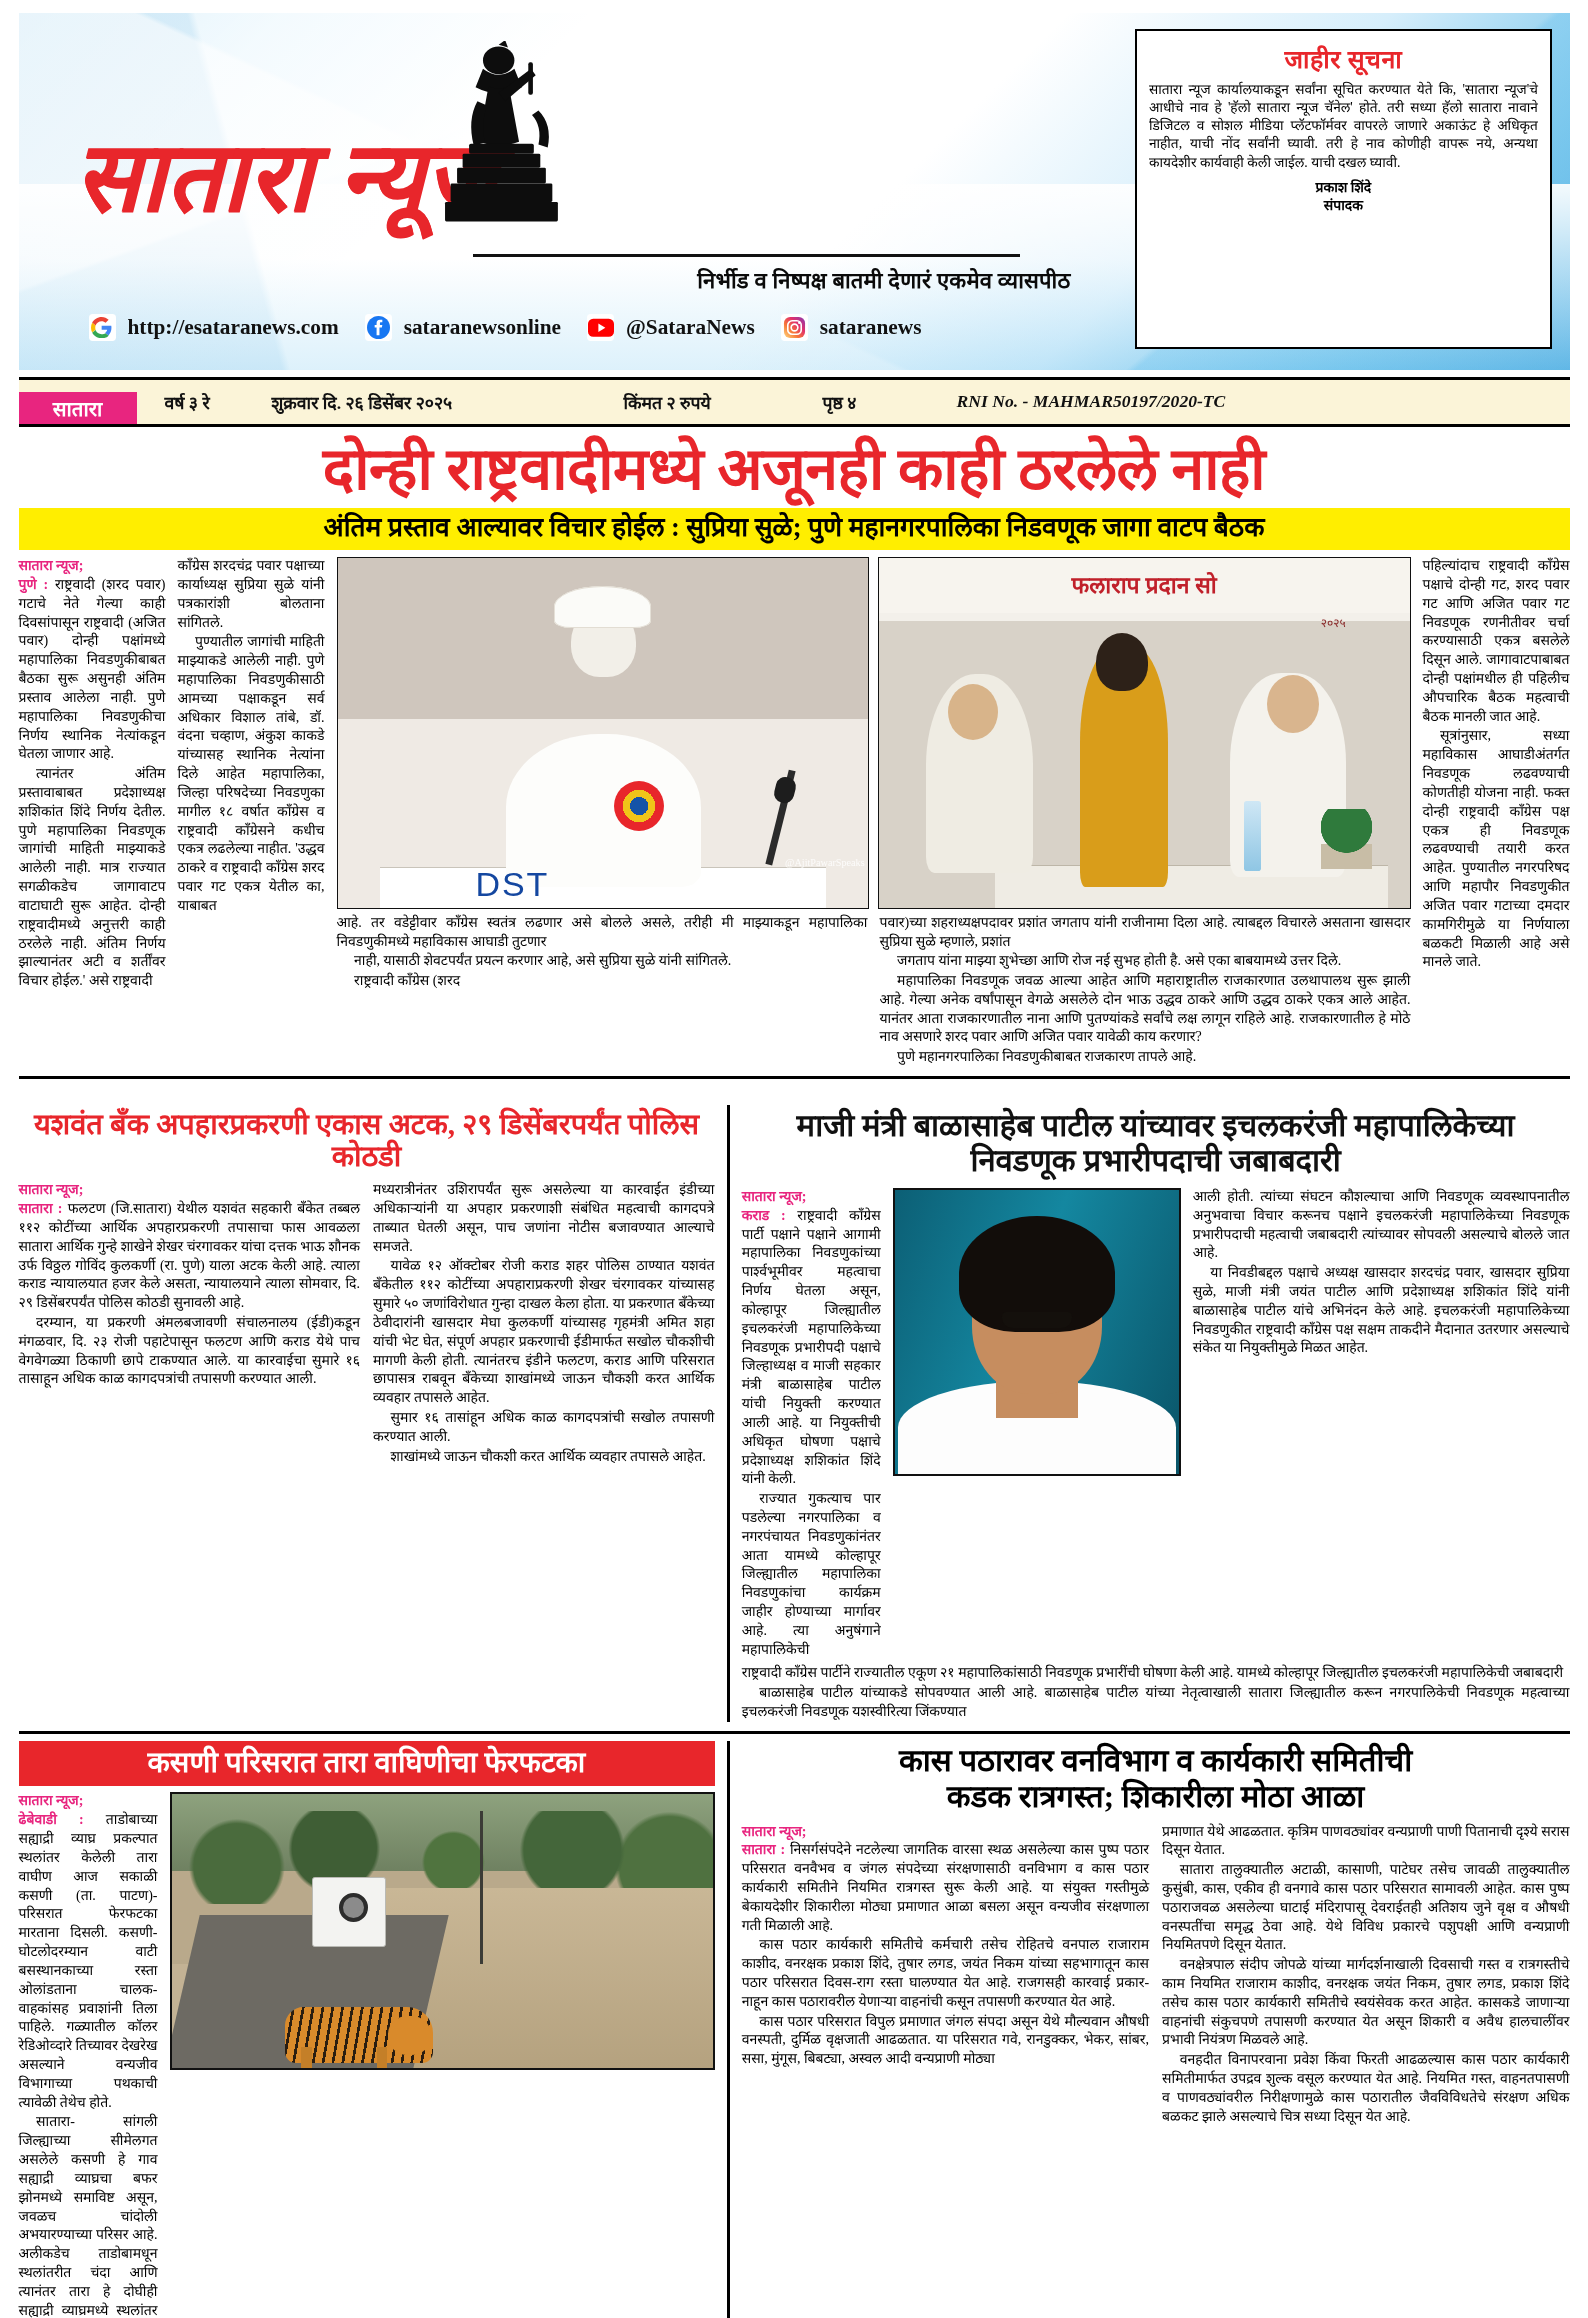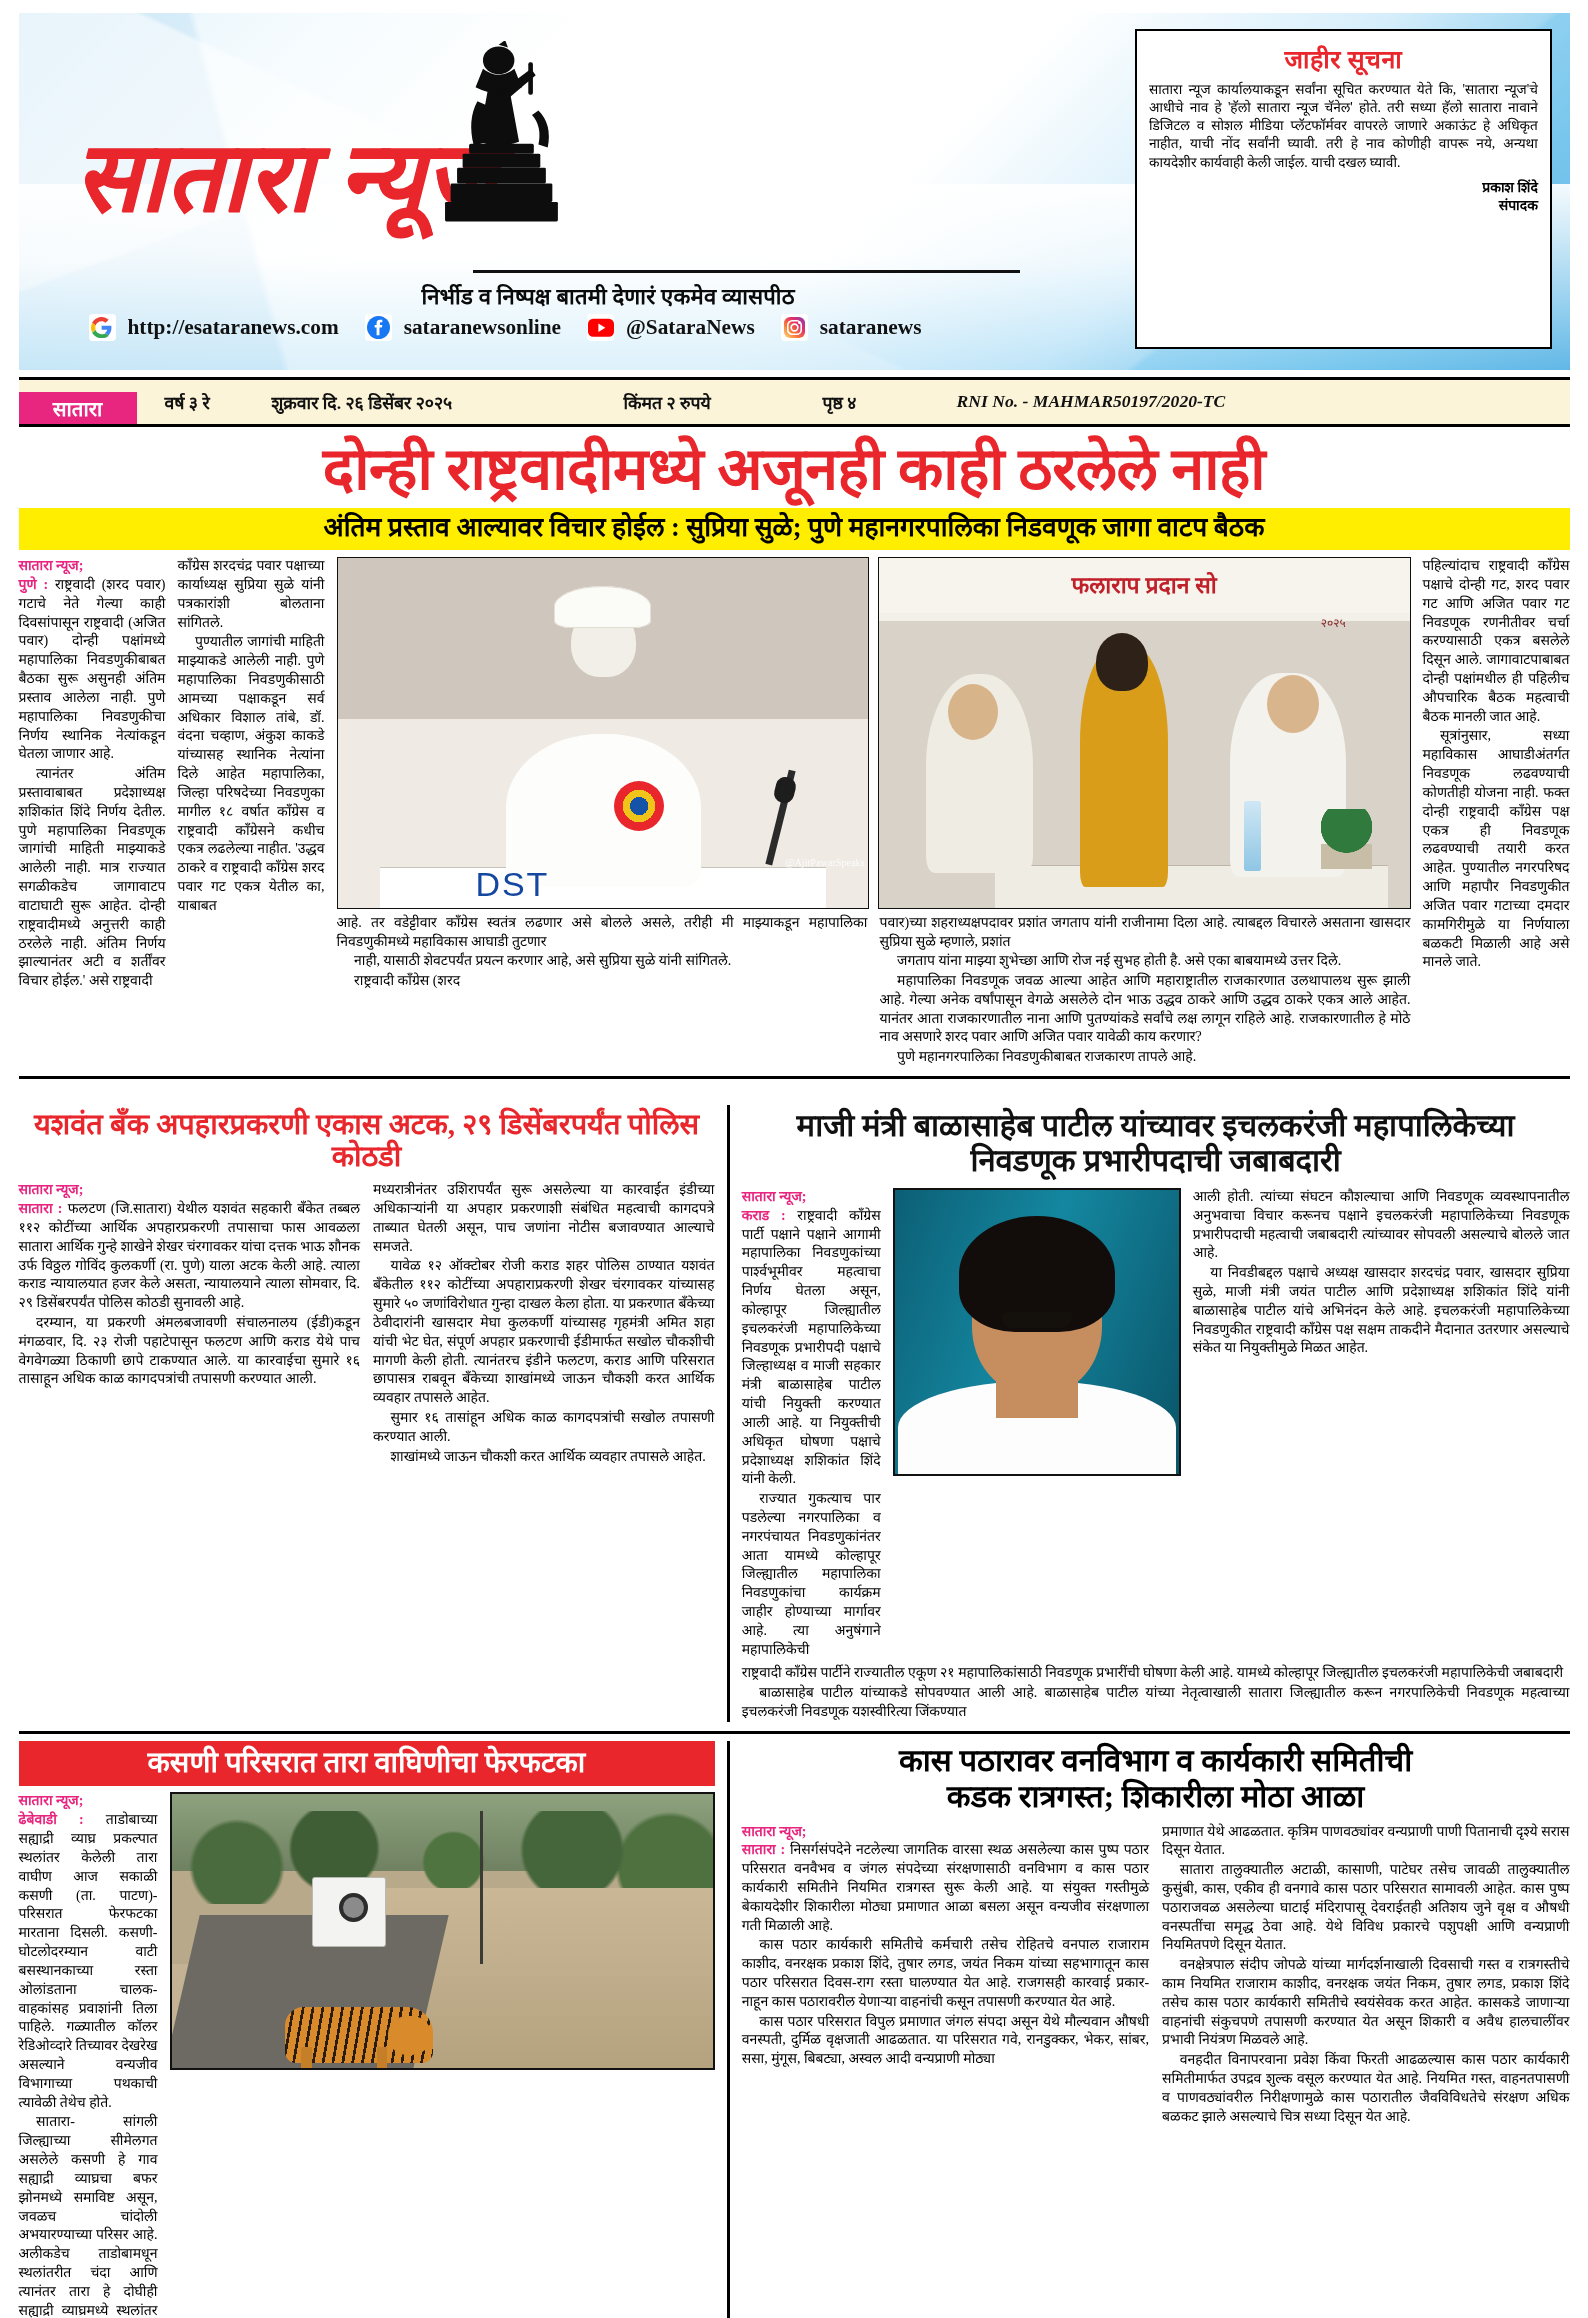--- a/index.html
+++ b/index.html
@@ -44,40 +44,40 @@
   .logo-text{
     font-family:"Liberation Serif", "DejaVu Serif", serif;
     font-size:97px; font-weight:700; color:#e8262b; line-height:1;
     letter-spacing:0.9px; white-space:nowrap; font-style:italic;
     text-shadow:0.5px 0.5px 0 #e8262b;
   }
   .shivaji-emblem{
     position:absolute; left:410px; top:28px; width:144px; height:185px; z-index:4;
   }
 
-  .tagline-wrap{ position:absolute; left:403px; top:257px; width:649px; text-align:left; }
+  .tagline-wrap{ position:absolute; left:403px; top:241px; width:649px; text-align:right; }
   .tagline-rule{ height:2.8px; background:#111; width:547px; margin:0 auto 7.4px; }
   .tagline{ font-size:22px; font-weight:700; color:#0a0a0a; letter-spacing:0.2px; }
 
   .social-row{
     position:absolute; left:70px; top:301px; width:1011px;
     display:flex; align-items:center; gap:12px;
   }
   .sbadge{ width:27px; height:27px; border-radius:3.7px; background:#fff; display:flex; align-items:center; justify-content:center; flex:0 0 auto; }
   .sbadge svg{ display:block; }
   .slabel{ font-size:21.3px; font-weight:600; color:#111; font-family:"Liberation Serif",serif; margin-right:14px; }
 
   
   .notice{
     position:absolute; right:17.6px; top:16px; width:417px; height:320px;
     background:#fff; border:2.3px solid #000; padding:10.2px 12px 8.3px;
   }
   .notice-title{ text-align:center; color:#e8262b; font-size:25px; font-weight:700; margin-bottom:5.6px; letter-spacing:0.5px; }
   .notice-body{ font-size:13.7px; line-height:1.33; text-align:justify; color:#000; font-weight:400; }
-  .notice-sign{ margin-top:7.4px; text-align:right; font-size:14px; font-weight:700; line-height:1.25; }
+  .notice-sign{ margin-top:7.4px; text-align:center; font-size:14px; font-weight:700; line-height:1.25; }
 
   
   .infobar{ display:flex; align-items:stretch; height:50px; margin-top:6.5px; border-top:3.2px solid #000; border-bottom:3.2px solid #000; background:#fbf4d8; }
   .infobar .city{ background:#e8257f; color:#fff; width:118px; display:flex; align-items:center; justify-content:center; font-size:20.4px; font-weight:700; flex:0 0 auto;margin-top:12px;}
   .infobar .meta{ flex:1 1 auto; display:flex; align-items:center; font-size:17.6px; font-weight:700; color:#111; padding-left:28px; gap:0; }
   .infobar .meta span{ display:inline-block; }
   .m1{ width:107px; } .m2{ width:352px; } .m3{ width:199px; } .m4{ width:134px; }
   .m5{ font-family:"Liberation Serif",serif; font-style:italic; font-weight:700; }
 
   

